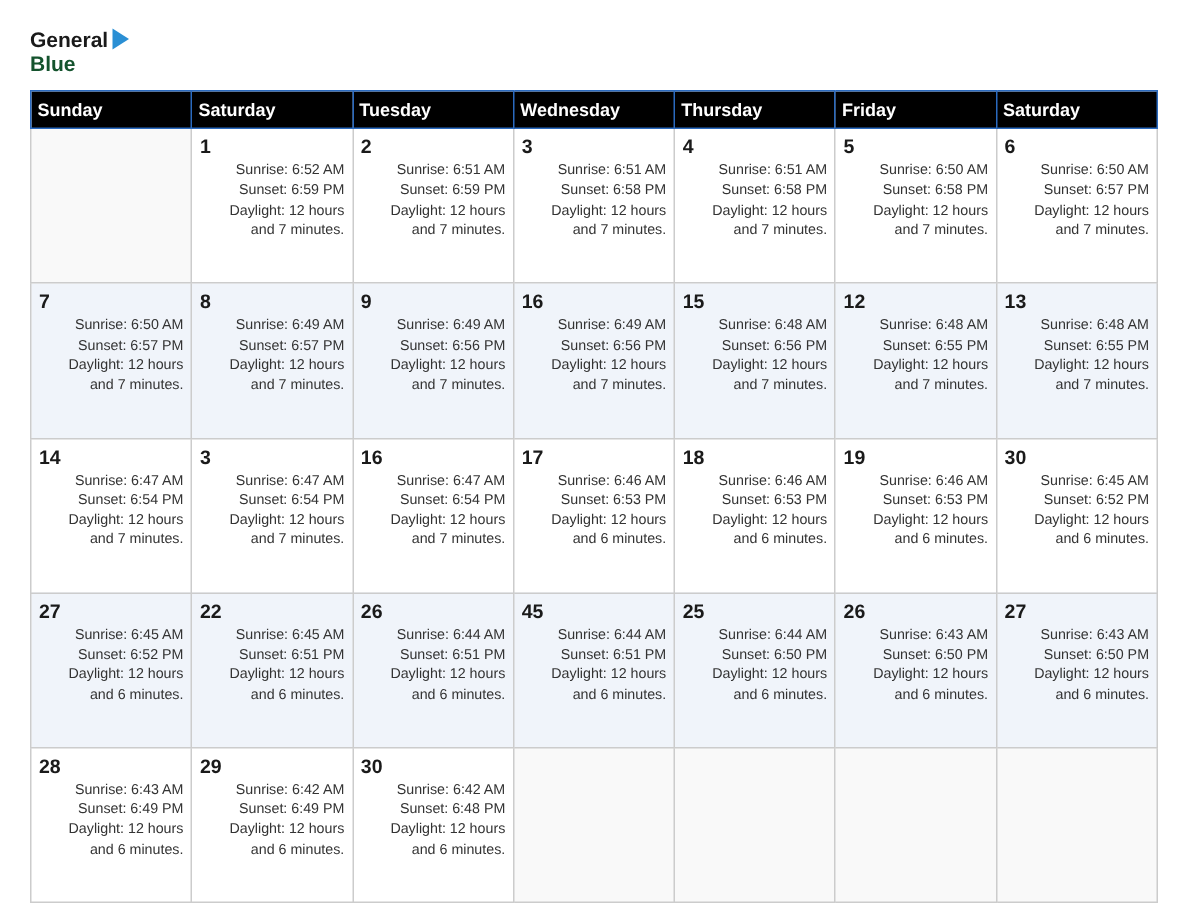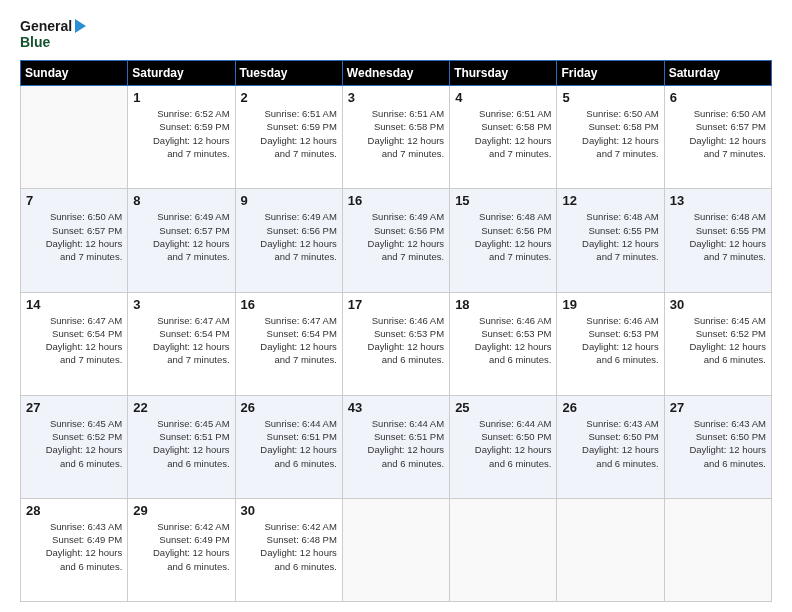--- a/index.html
+++ b/index.html
@@ -280,21 +280,21 @@
 and 6 minutes.</div>
           </td>
           <td>
             <div class="day-num">26</div>
             <div class="day-detail" style="white-space: pre-line;">Sunrise: 6:44 AM
 Sunset: 6:51 PM
 Daylight: 12 hours
 and 6 minutes.</div>
           </td>
           <td>
-            <div class="day-num">43</div>
+            <div class="day-num">45</div>
             <div class="day-detail" style="white-space: pre-line;">Sunrise: 6:44 AM
 Sunset: 6:51 PM
 Daylight: 12 hours
 and 6 minutes.</div>
           </td>
           <td>
             <div class="day-num">25</div>
             <div class="day-detail" style="white-space: pre-line;">Sunrise: 6:44 AM
 Sunset: 6:50 PM
 Daylight: 12 hours

